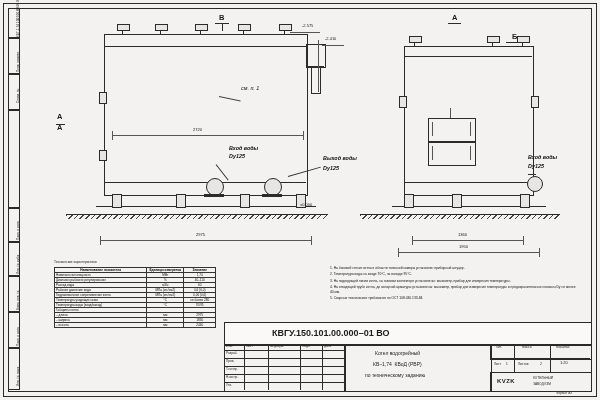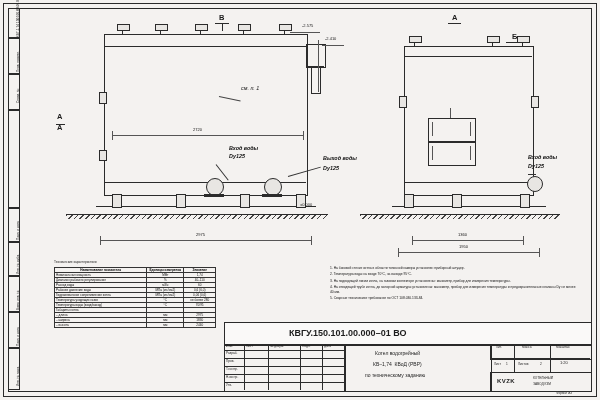--- a/index.html
+++ b/index.html
@@ -263,21 +263,21 @@
   <div id="notes-block" class="notes" style="position:absolute;left:330px;top:266px;width:250px;">
       <div style="margin-bottom: 1.5px;">1. На боковой стенке котла в области топочной камеры установлен приборный штуцер.</div>
       <div style="margin-bottom: 1.5px;">2. Температура воды на входе 70°С, на выходе 95°С.</div>
       <div style="margin-bottom: 1.5px;">3. На подводящей линии котла, на газовом коллекторе установлены: манометр, прибор для измерения температуры.</div>
       <div style="margin-bottom: 1.5px;">4. На отводящей трубе котла, до запорной арматуры установлены: манометр, прибор для измерения температуры и предохранительные клапаны Dу не менее 40 мм.</div>
       <div style="margin-bottom: 1.5px;">5. Сварные технические требования по ОСТ 108.030.133-84.</div>
     </div>
 
   <div class="frame" style="left:224px;top:322px;width:366px;height:68px;"></div>
   <div class="frame" style="left:224px;top:322px;width:366px;height:22px;background:#faf9f8;">
-    <div class="txt xl bold" style="left:64px;top:6px;">КВГУ.150.101.00.000–01 ВО</div>
+    <div class="txt xl bold" style="left:47px;top:6px;">КВГУ.150.101.00.000–01 ВО</div>
   </div>
 
   <div class="frame" style="left:224px;top:344px;width:120px;height:46px;"></div>
   <div class="ln" style="left:224px;top:350px;width:120px;height:1px;"></div>
   <div class="ln" style="left:244px;top:344px;width:1px;height:46px;"></div>
   <div class="ln" style="left:268px;top:344px;width:1px;height:46px;"></div>
   <div class="ln" style="left:300px;top:344px;width:1px;height:46px;"></div>
   <div class="ln" style="left:322px;top:344px;width:1px;height:46px;"></div>
   <div class="ln" style="left:224px;top:358px;width:120px;height:1px;"></div>
   <div class="ln" style="left:224px;top:366px;width:120px;height:1px;"></div>

